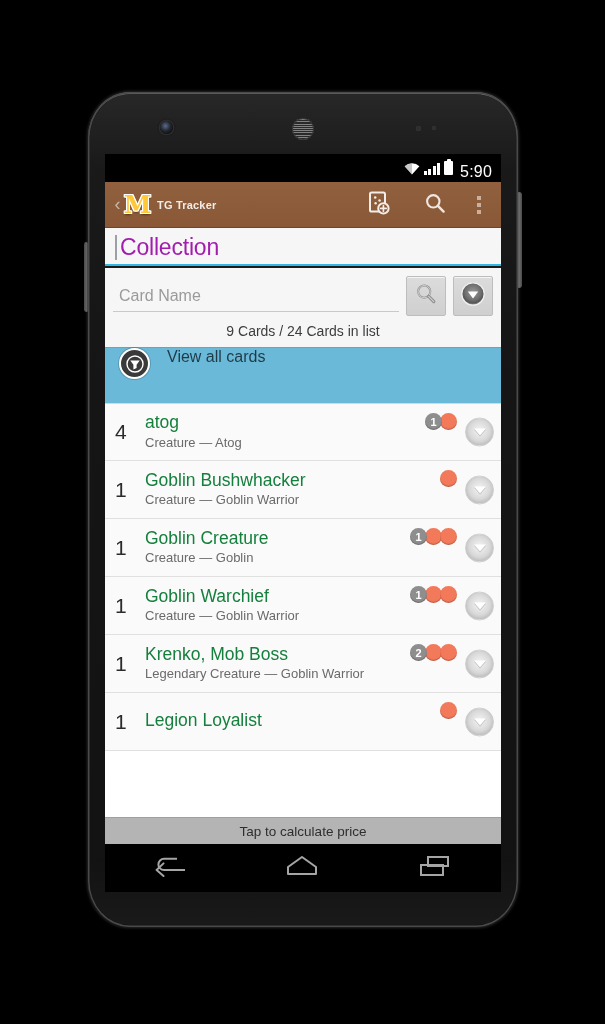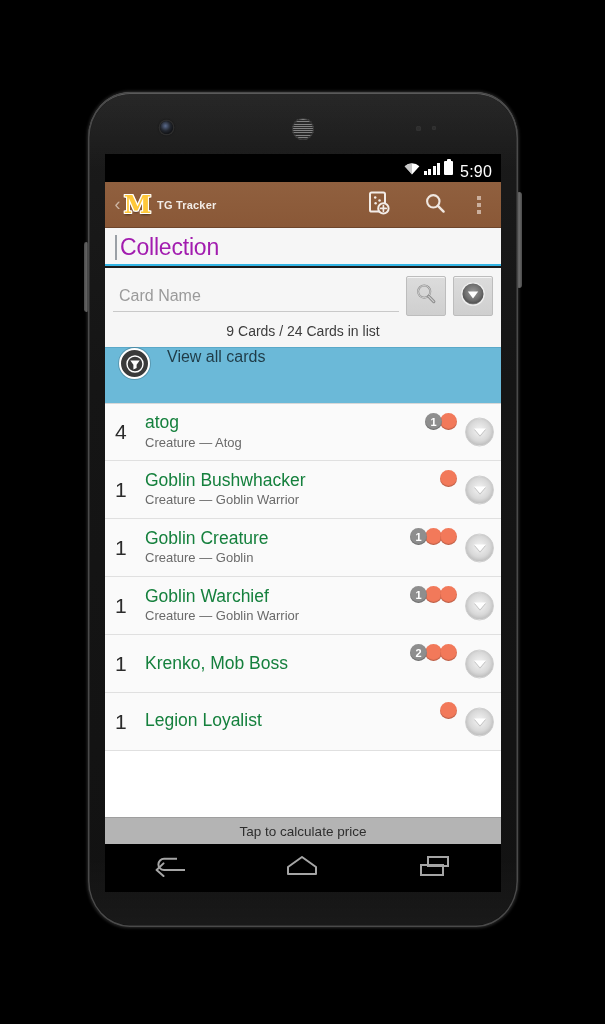--- a/index.html
+++ b/index.html
@@ -394,20 +394,21 @@
           </div>
           <div class="expand">
               <span class="tri"></span>
             </div>
         </div>
 
         <div class="card-row">
           <span class="qty">1</span>
           <div class="card-main">
             <div class="card-title">Krenko, Mob Boss</div>
+            <div class="card-sub">Legendary Creature — Goblin Warrior</div>
           </div>
           <div class="mana">
             <span class="pip gen">2</span>
             <span class="pip red"></span>
             <span class="pip red"></span>
           </div>
           <div class="expand">
               <span class="tri"></span>
             </div>
         </div>

